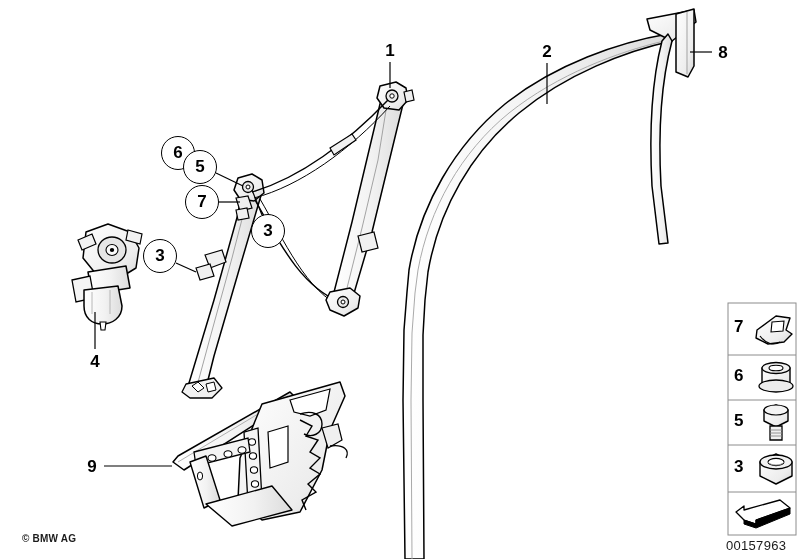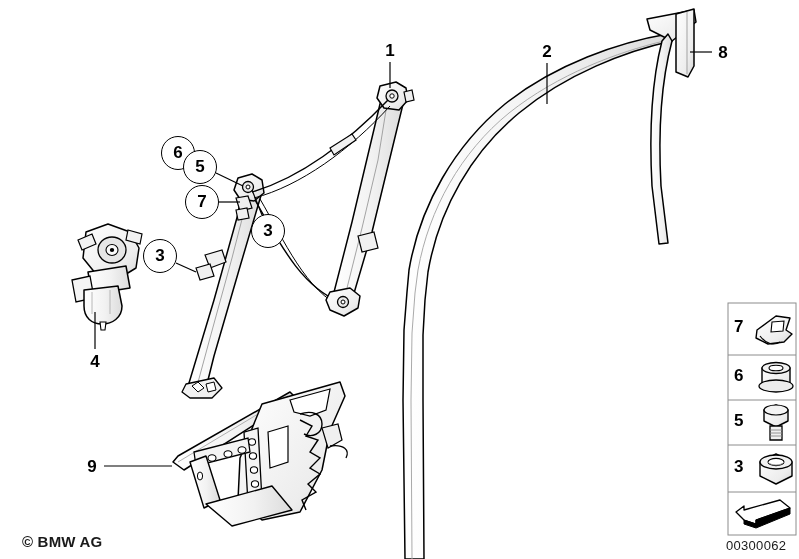--- a/index.html
+++ b/index.html
@@ -47,21 +47,21 @@
     font-size: 17px;
     color: #000000;
     box-sizing: border-box;
   }
   #copyright {
     position: absolute;
     left: 22px;
     top: 533px;
     font-family: "Liberation Sans", sans-serif;
     font-weight: bold;
-    font-size: 15px;
+    font-size: 10px;
     letter-spacing: 0.2px;
     color: #1a1a1a;
   }
   #partnumber {
     position: absolute;
     left: 726px;
     top: 538px;
     font-family: "Liberation Sans", sans-serif;
     font-size: 13px;
     color: #1a1a1a;
@@ -307,15 +307,15 @@
   <div class="circ-callout" style="left:268px; top:231px;">3</div>
   <div class="circ-callout" style="left:160px; top:256px;">3</div>
 
   <div class="legend-cell-label" style="left:734px; top:317px;">7</div>
   <div class="legend-cell-label" style="left:734px; top:366px;">6</div>
   <div class="legend-cell-label" style="left:734px; top:411px;">5</div>
   <div class="legend-cell-label" style="left:734px; top:457px;">3</div>
 
   <div id="copyright">© BMW AG</div>
 
-  <div id="partnumber">00300062</div>
+  <div id="partnumber">00157963</div>
 
 </div>
 
 </body></html>

